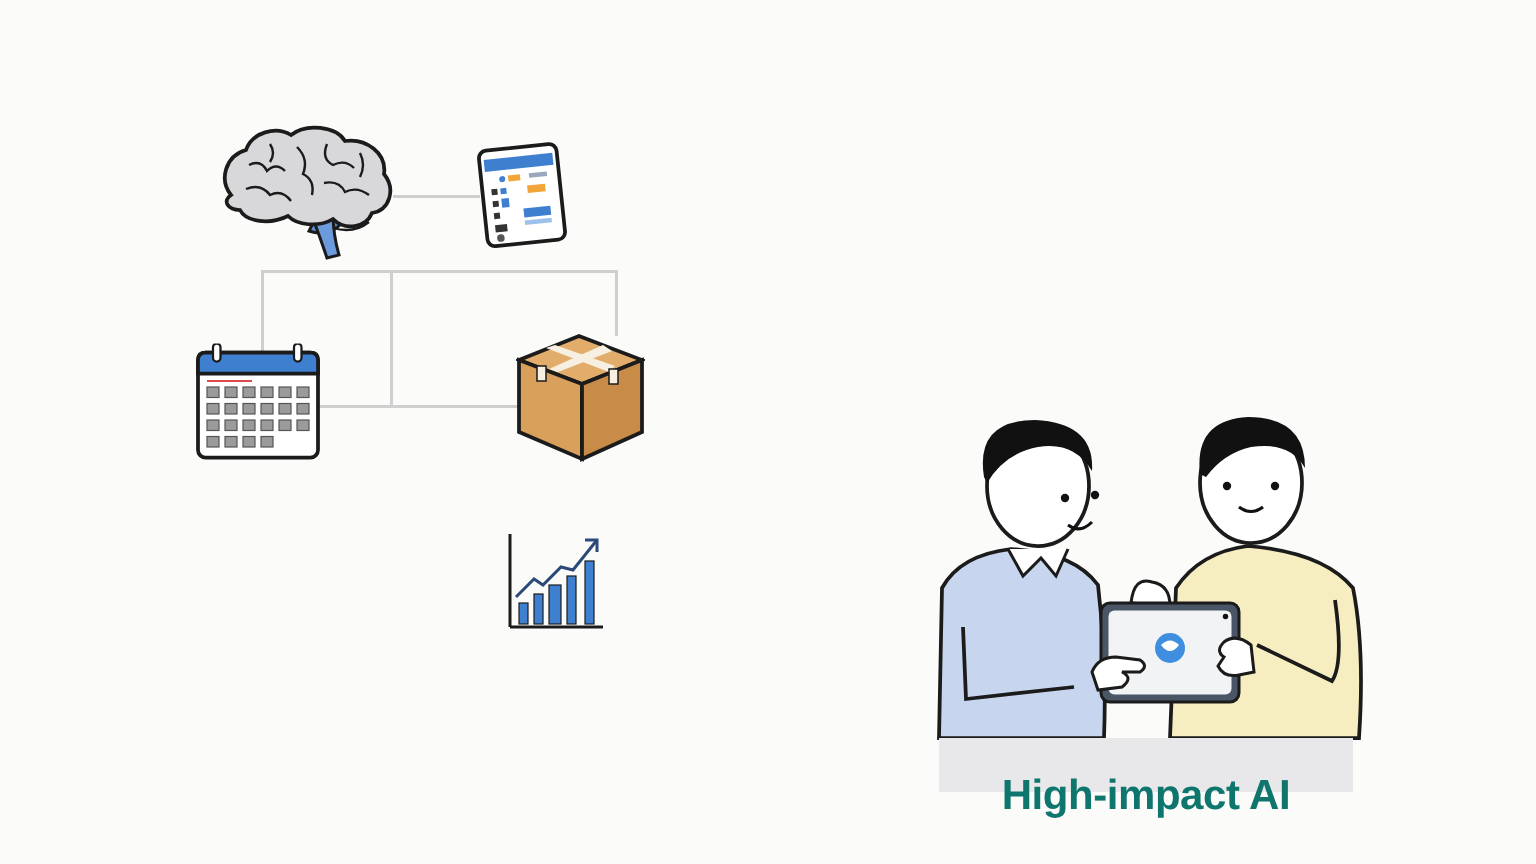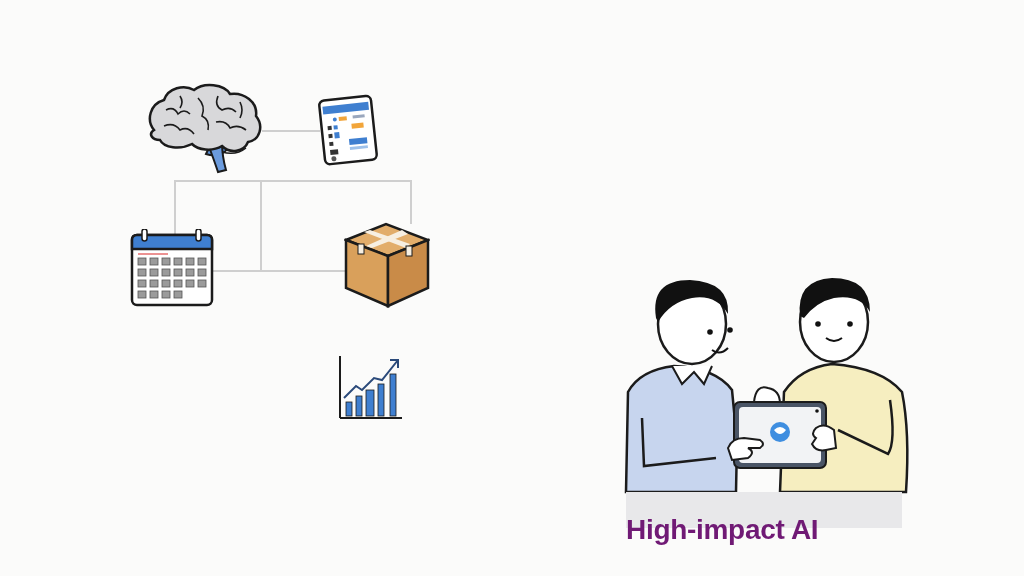--- a/index.html
+++ b/index.html
@@ -1,20 +1,20 @@
 <!DOCTYPE html>
 <html><head>
 <meta charset="utf-8">
 <style>
   html,body{margin:0;padding:0;}
   body{width:1024px;height:576px;background:#fbfbfa;position:relative;overflow:hidden;font-family:"Liberation Sans",sans-serif;}
   .abs{position:absolute;}
   .line{position:absolute;background:#cfcfcf;}
   .caption{position:absolute;left:626px;top:492px;width:276px;height:36px;background:#e8e8ea;}
-  .caption-text{position:absolute;left:626px;top:514px;width:276px;text-align:left;font-family:"Liberation Sans",sans-serif;font-weight:bold;font-size:28px;color:#701a75;letter-spacing:-0.3px;}
+  .caption-text{position:absolute;left:626px;top:514px;width:276px;text-align:center;font-family:"Liberation Sans",sans-serif;font-weight:bold;font-size:28px;color:#0f766e;letter-spacing:-0.3px;}
 </style>
 </head>
 <body>
 
 <div class="line" style="left:262px;top:130px;width:58px;height:2px;"></div>
 <div class="line" style="left:174px;top:180px;width:238px;height:2px;"></div>
 <div class="line" style="left:174px;top:180px;width:2px;height:56px;"></div>
 <div class="line" style="left:260px;top:180px;width:2px;height:92px;"></div>
 <div class="line" style="left:410px;top:180px;width:2px;height:44px;"></div>
 <div class="line" style="left:212px;top:270px;width:142px;height:2px;"></div>

